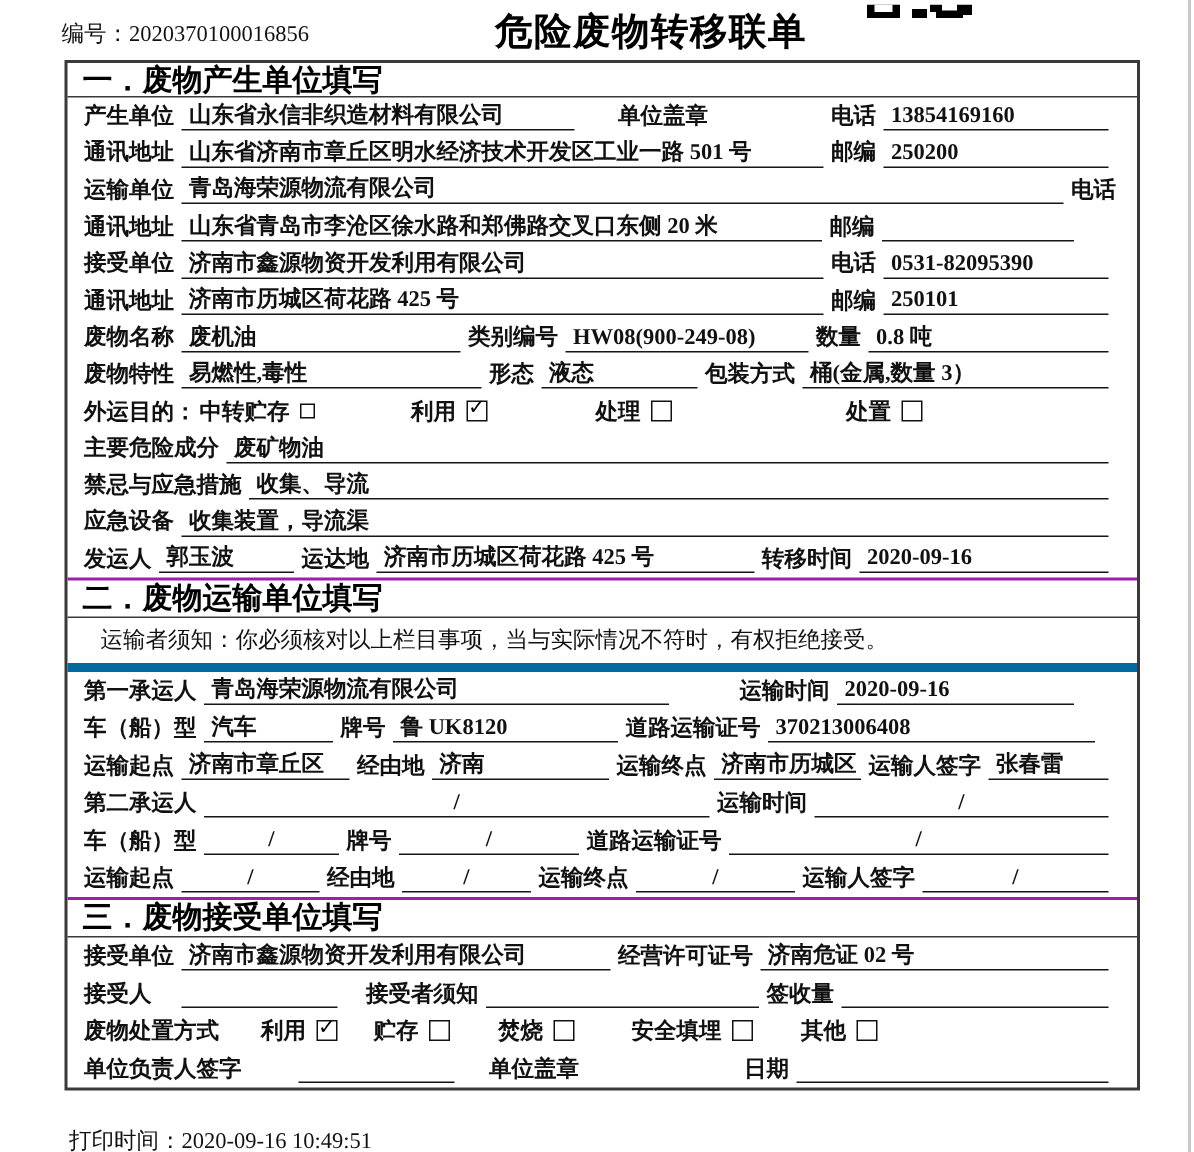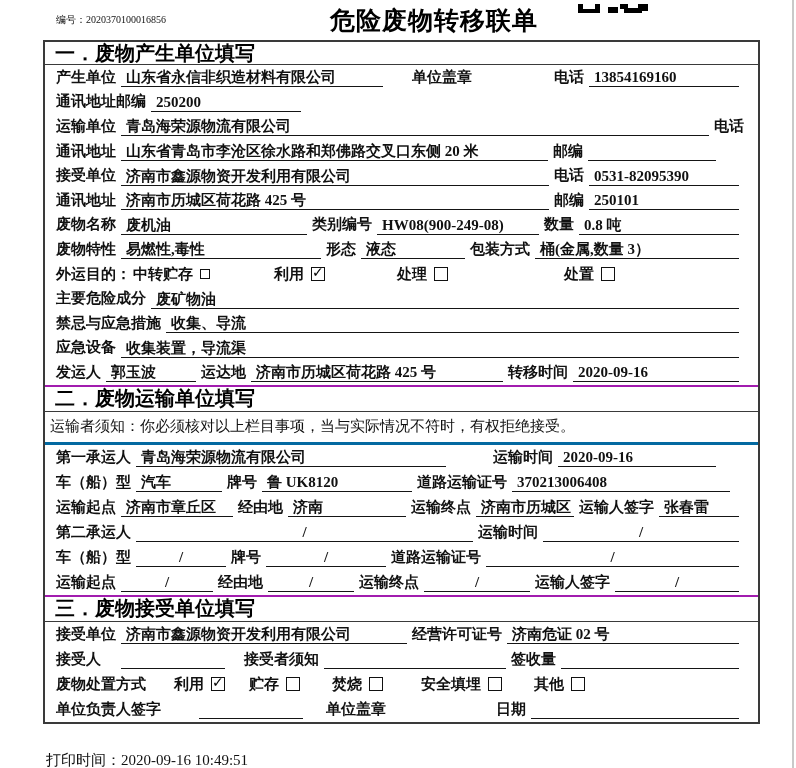--- a/index.html
+++ b/index.html
@@ -7,31 +7,31 @@
     width:796px;height:768px;background:#ffffff;overflow:hidden;
     font-family:"Liberation Serif","DejaVu Serif",serif;
     font-size:15px;color:#111;
     -webkit-font-smoothing:antialiased;
   }
   .page{position:relative;width:796px;height:768px;background:#fff;}
   .edge{position:absolute;top:0;bottom:0;right:2px;width:2px;background:#c9c9c9;}
 
   
   .topbar{position:relative;height:40px;}
-  .serial{position:absolute;left:56px;top:13px;font-size:10px;white-space:nowrap;}
+  .serial{position:absolute;left:41px;top:13px;font-size:15px;white-space:nowrap;}
   .doc-title{position:absolute;left:330px;top:4px;font-family:"Liberation Sans","DejaVu Sans",sans-serif;
     font-weight:bold;font-size:25px;letter-spacing:1px;white-space:nowrap;color:#000;}
   .qr{position:absolute;left:578px;top:0;}
 
   
   .form{position:absolute;left:43px;top:40px;width:713px;border:2px solid #3a3a3a;background:#fff;box-sizing:content-box;}
   .sec-h{height:22px;border-bottom:1px solid #3a3a3a;display:flex;align-items:center;padding-left:10px;
     font-family:"Liberation Sans","DejaVu Sans",sans-serif;font-weight:bold;font-size:20px;color:#000;}
   .sec-h.bt{border-top:2px solid #a21caf;height:24px;}
-  .note{height:30px;border-bottom:3px solid #0369a1;display:flex;align-items:center;padding-left:5px;white-space:nowrap;}
+  .note{height:30px;border-bottom:6px solid #0369a1;display:flex;align-items:center;padding-left:22px;white-space:nowrap;}
   .row{display:flex;align-items:center;padding:0 14px 0 11px;box-sizing:border-box;font-weight:bold;}
   .s1 .row{height:24.6px;}
   .s2 .row,.s3 .row{height:25px;}
   .lbl{white-space:nowrap;flex:0 0 auto;}
   .val{border-bottom:1px solid #151515;height:20px;line-height:20px;margin:0 5px;padding:0 5px;
     box-sizing:border-box;white-space:nowrap;overflow:hidden;flex:0 0 auto;}
   .grow{flex:1 1 auto;}
   .sp{flex:1 1 auto;}
   .ctr{text-align:center;}
 
@@ -73,20 +73,21 @@
       <div class="row">
         <span class="lbl">产生单位</span>
         <span class="val" style="width:262px">山东省永信非织造材料有限公司</span>
         <span class="lbl" style="margin-left:24px">单位盖章</span>
         <span class="sp"></span>
         <span class="lbl">电话</span>
         <span class="val" style="width:150px">13854169160</span>
       </div>
       <div class="row">
         <span class="lbl">通讯地址</span>
+        <span class="val grow">山东省济南市章丘区明水经济技术开发区工业一路 501 号</span>
         <span class="lbl">邮编</span>
         <span class="val" style="width:150px">250200</span>
       </div>
       <div class="row">
         <span class="lbl">运输单位</span>
         <span class="val grow">青岛海荣源物流有限公司</span>
         <span class="lbl">电话</span>
       </div>
       <div class="row">
         <span class="lbl">通讯地址</span>

